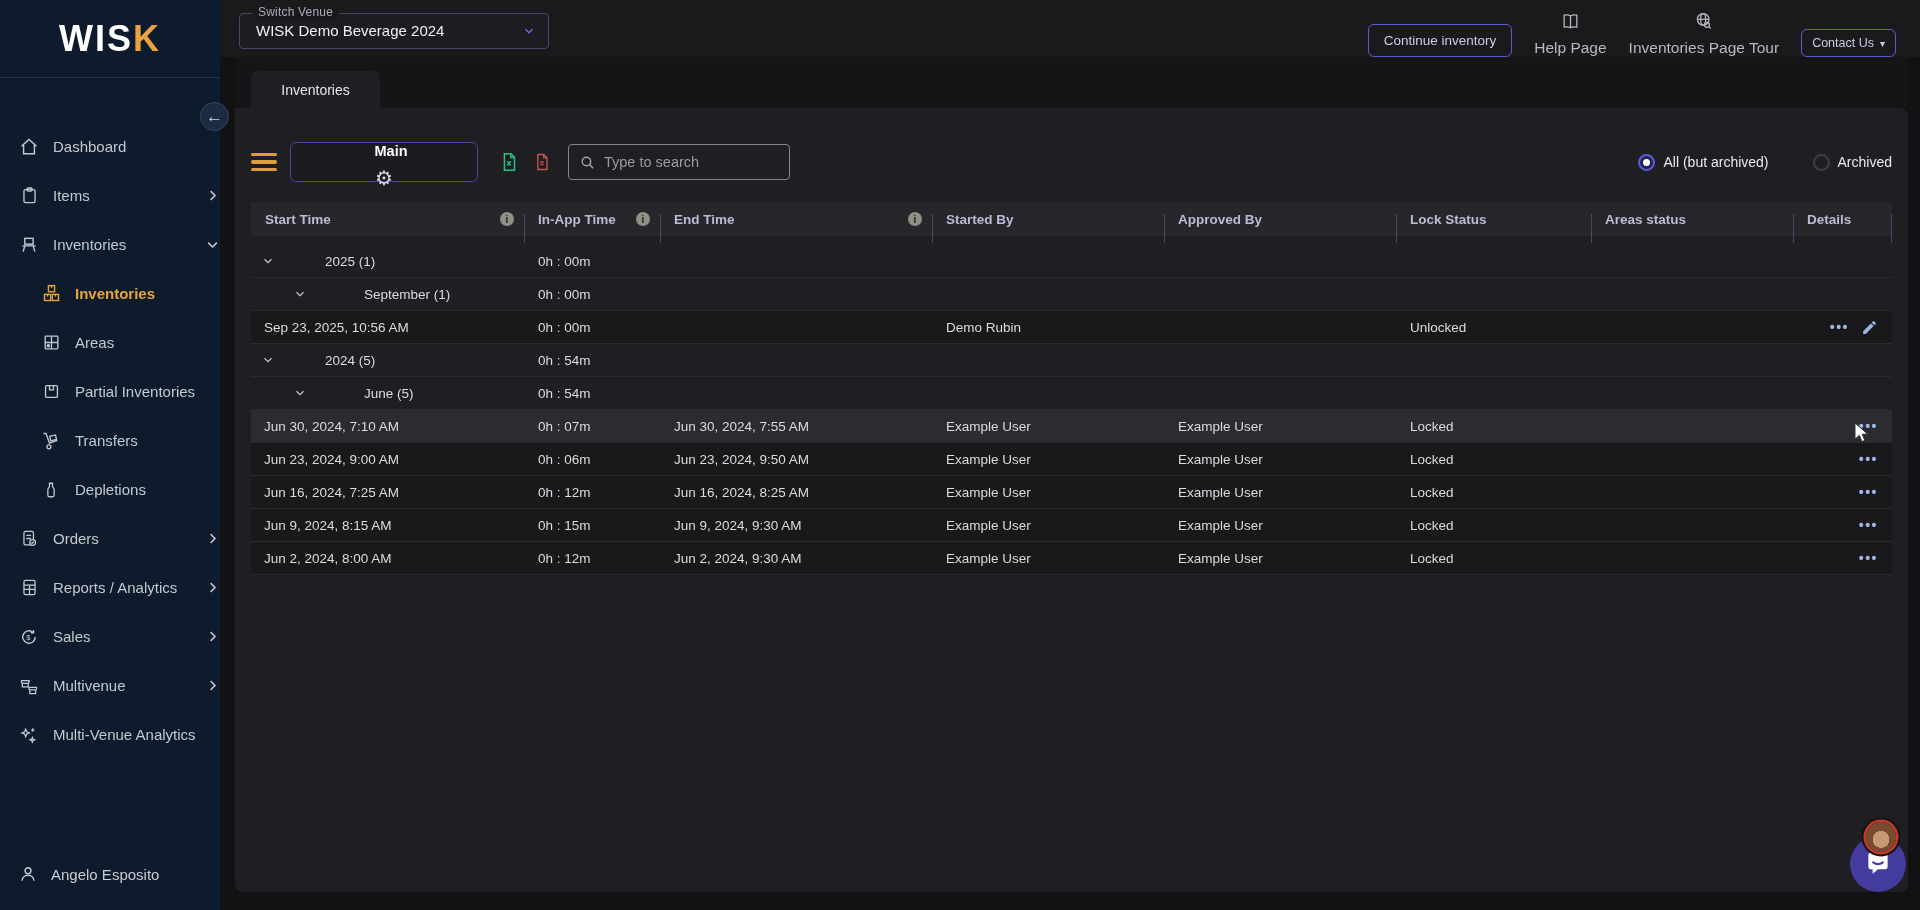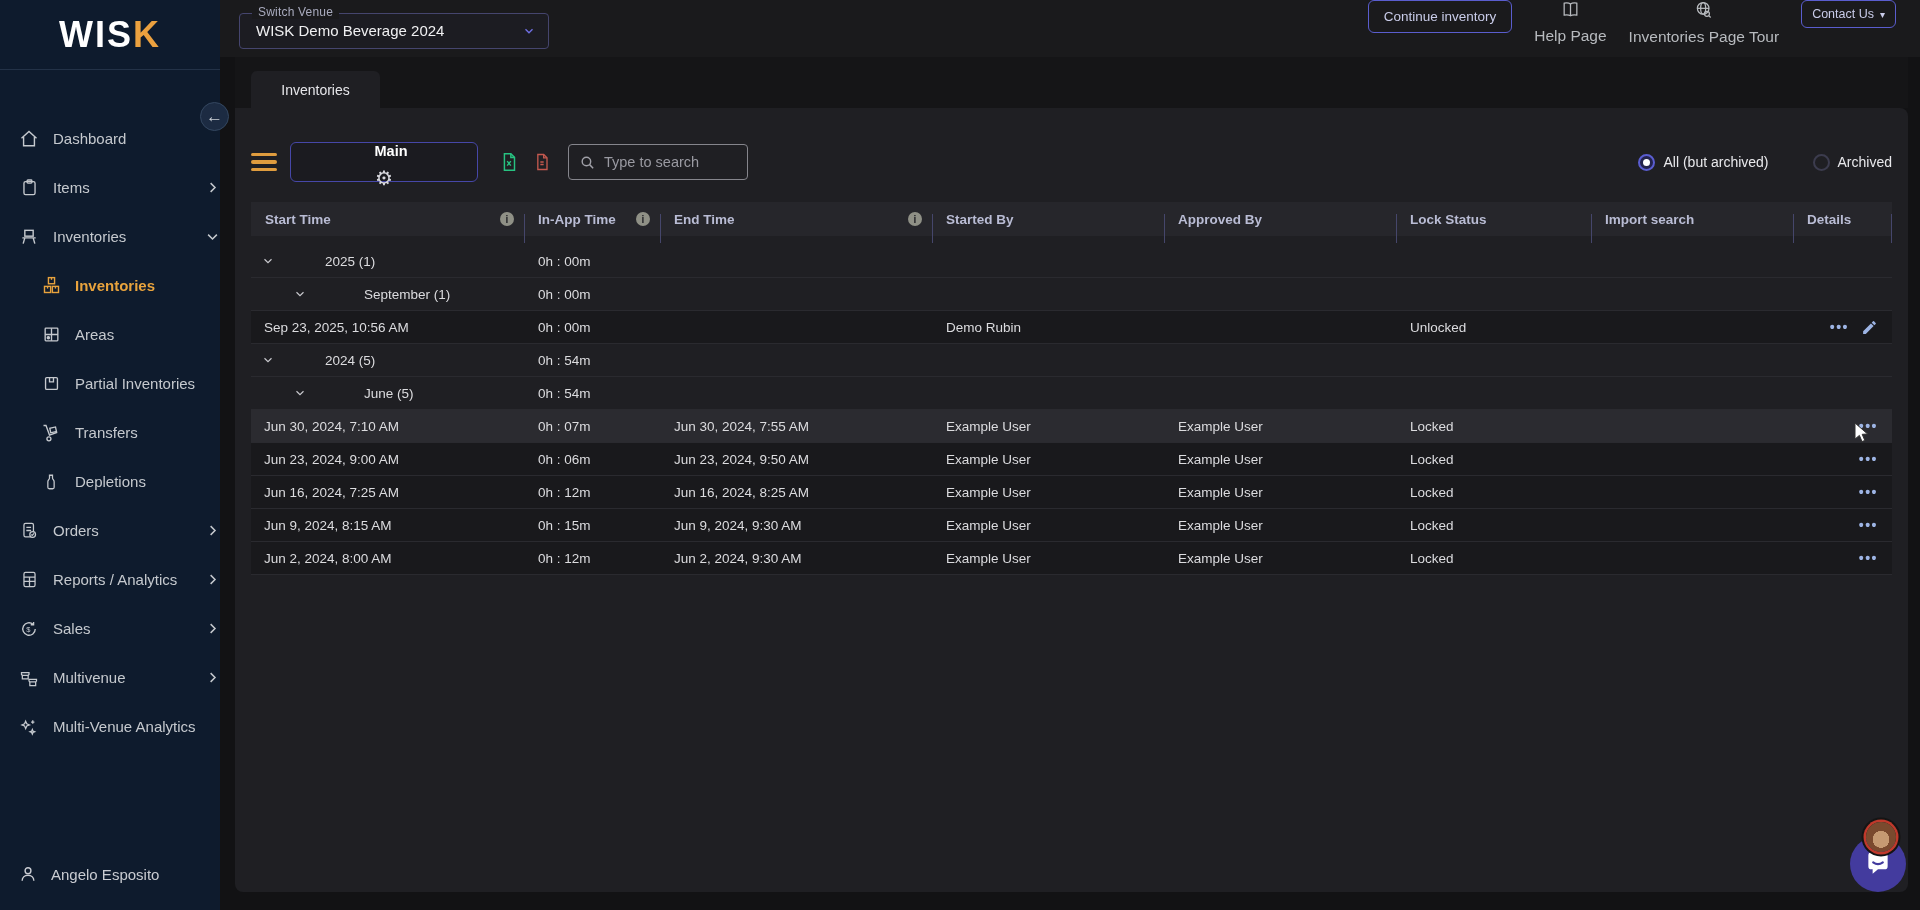--- a/index.html
+++ b/index.html
@@ -7,21 +7,21 @@
   body {
     position:relative; overflow:hidden;
     background:#121214;
     font-family:"Liberation Sans", sans-serif;
     color:#d9d9dc;
   }
   .icon svg { display:block; }
 
   
   #sidebar { position:absolute; left:0; top:0; width:220px; height:910px; background:#0e1b2d; z-index:2; }
-  #logo { height:70px; display:flex; align-items:center; justify-content:center;
+  #logo { height:78px; display:flex; align-items:center; justify-content:center;
           border-bottom:1px solid #233247; font-size:36px; font-weight:bold; letter-spacing:2px; color:#ffffff; }
   #logo .accent { color:#eba13f; }
   #side-nav { padding-top:44px; }
   .side-item { height:49px; display:flex; align-items:center; padding-left:18px; padding-right:0;
                color:#c5c9ce; font-size:15px; cursor:pointer; }
   .side-item .icon { width:22px; height:22px; margin-right:13px; display:flex; align-items:center; justify-content:center; color:#c5c9ce; flex:0 0 22px; }
   .side-item.sub { padding-left:40px; }
   .side-item.active { color:#e8a33d; font-weight:bold; }
   .side-item.active .icon { color:#e8a33d; }
   .schev { margin-left:auto; color:#c5c9ce; display:flex; }
@@ -34,21 +34,21 @@
 
   
   #topstrip { position:absolute; left:220px; top:0; width:1700px; height:57px; background:#1a1a1c; }
   #venue-select { position:absolute; left:19px; top:13px; width:310px; height:36px;
                   border:1px solid #45456e; border-radius:4px; background:#1c1c22; cursor:pointer; }
   #venue-label { position:absolute; top:-9px; left:12px; padding:0 6px; background:#1a1a1c;
                  font-size:12px; color:#a9abbe; letter-spacing:.2px; }
   #venue-value { line-height:34px; padding-left:16px; font-size:15px; color:#f0f0f2; }
   #venue-caret { position:absolute; right:12px; top:10px; color:#6f6fe2; }
 
-  #top-actions { position:absolute; right:24px; top:0; height:57px; display:flex; align-items:flex-start; gap:22px; }
+  #top-actions { position:absolute; right:24px; top:0; height:57px; display:flex; align-items:flex-end; gap:22px; }
   .btn-outline { border:1px solid #5a5dce; border-radius:6px; background:transparent; color:#c9cce9;
                  font-family:inherit; cursor:pointer; }
   #continue-btn { padding:8px 15px; font-size:13.5px; }
   .top-link { display:flex; align-items:center; gap:8px; color:#b7babe; font-size:15.5px; cursor:pointer;flex-direction:column; }
   .top-link .icon { color:#b7babe; }
   #contact-btn { padding:6px 10px; font-size:12.5px; display:flex; align-items:center; gap:6px; }
   #contact-btn .caret { font-size:10px; }
 
   
   #tabbar { position:absolute; left:235px; top:57px; width:1673px; height:51px; background:#151517; }
@@ -62,21 +62,21 @@
   #toolbar { position:absolute; left:16px; top:34px; width:1641px; height:40px; display:flex; align-items:center; }
   #menu-btn { width:26px; display:flex; flex-direction:column; gap:4px; cursor:pointer; }
   #menu-btn i { display:block; height:3.5px; border-radius:2px; background:#df9c3e; }
   #main-select { margin-left:13px; width:188px; height:40px; border:1px solid #4647a8; border-radius:6px;
                  background:#1b1b20; display:flex; align-items:center; cursor:pointer;flex-direction:column; }
   #main-select .val { flex:1; padding-left:14px; color:#ffffff; font-size:14.5px; font-weight:600; }
   #main-select .vdiv { width:1px; height:38px; background:#4647a8; }
   #main-select .gear { width:44px; text-align:center; color:#d6d6dc; font-size:20px; line-height:38px; }
   #export-xls { margin-left:20px; color:#27c281; cursor:pointer; }
   #export-pdf { margin-left:12px; color:#c4594f; cursor:pointer; }
-  #search-box { margin-left:16px; width:180px; height:36px; border:1px solid #85858c; border-radius:4px;
+  #search-box { margin-left:16px; width:222px; height:36px; border:1px solid #85858c; border-radius:4px;
                 display:flex; align-items:center; padding:0 10px; gap:8px; color:#a0a0a8; }
   #search-box input { flex:1; min-width:0; background:transparent; border:none; outline:none;
                       color:#e8e8ea; font-size:14.5px; font-family:inherit; }
   #search-box input::placeholder { color:#9a9aa2; }
   #toolbar .spacer { flex:1; }
   #filters { display:flex; align-items:center; gap:20px; font-size:14px; color:#e9e9ec; }
   .radio-opt { display:flex; align-items:center; gap:8px; cursor:pointer;margin-left:24px; }
   .radio { width:17px; height:17px; border-radius:50%; position:relative; flex:0 0 17px; }
   .radio.sel { border:2px solid #5a5dd0; background:#23234d; }
   .radio.sel::after { content:''; position:absolute; left:50%; top:50%; width:7px; height:7px; margin:-3.5px 0 0 -3.5px;
@@ -410,21 +410,21 @@
         <div class="th">
           <span>Started By</span>
         </div>
         <div class="th">
           <span>Approved By</span>
         </div>
         <div class="th">
           <span>Lock Status</span>
         </div>
         <div class="th">
-          <span>Import search</span>
+          <span>Areas status</span>
         </div>
         <div class="th">
           <span>Details</span>
         </div>
       </div>
     <div id="tbody">
         <div class="trow grid8 group lvl1">
           <div class="td c1 groupcell">
             <span class="gchev">
               <svg width="14" height="14" viewBox="0 0 24 24" fill="none" stroke="currentColor" stroke-width="2">

